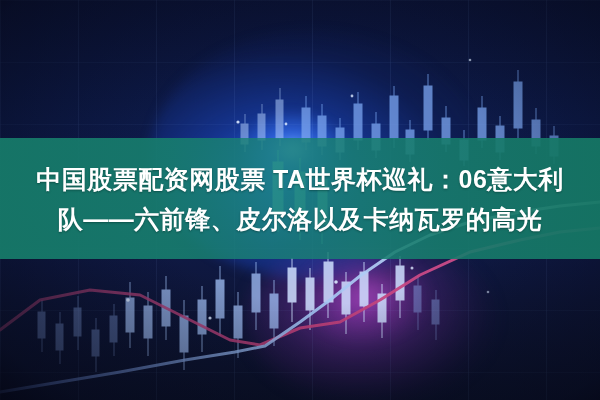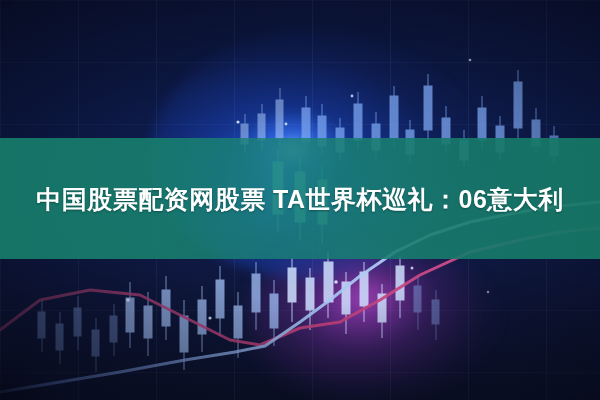--- a/index.html
+++ b/index.html
@@ -221,15 +221,16 @@
       <circle cx="412" cy="268" r="1.5" opacity=".8"></circle>
       <circle cx="488" cy="292" r="1.3" opacity=".6"></circle>
       <circle cx="286" cy="124" r="1.4" opacity=".85"></circle>
     </g>
   </svg>
 
   <div class="vignette"></div>
 
   <div class="band">
     <div class="band-line">中国股票配资网股票 TA世界杯巡礼：06意大利</div>
+    <div class="band-line">队——六前锋、皮尔洛以及卡纳瓦罗的高光</div>
   </div>
 
 </div>
 
 </body></html>

